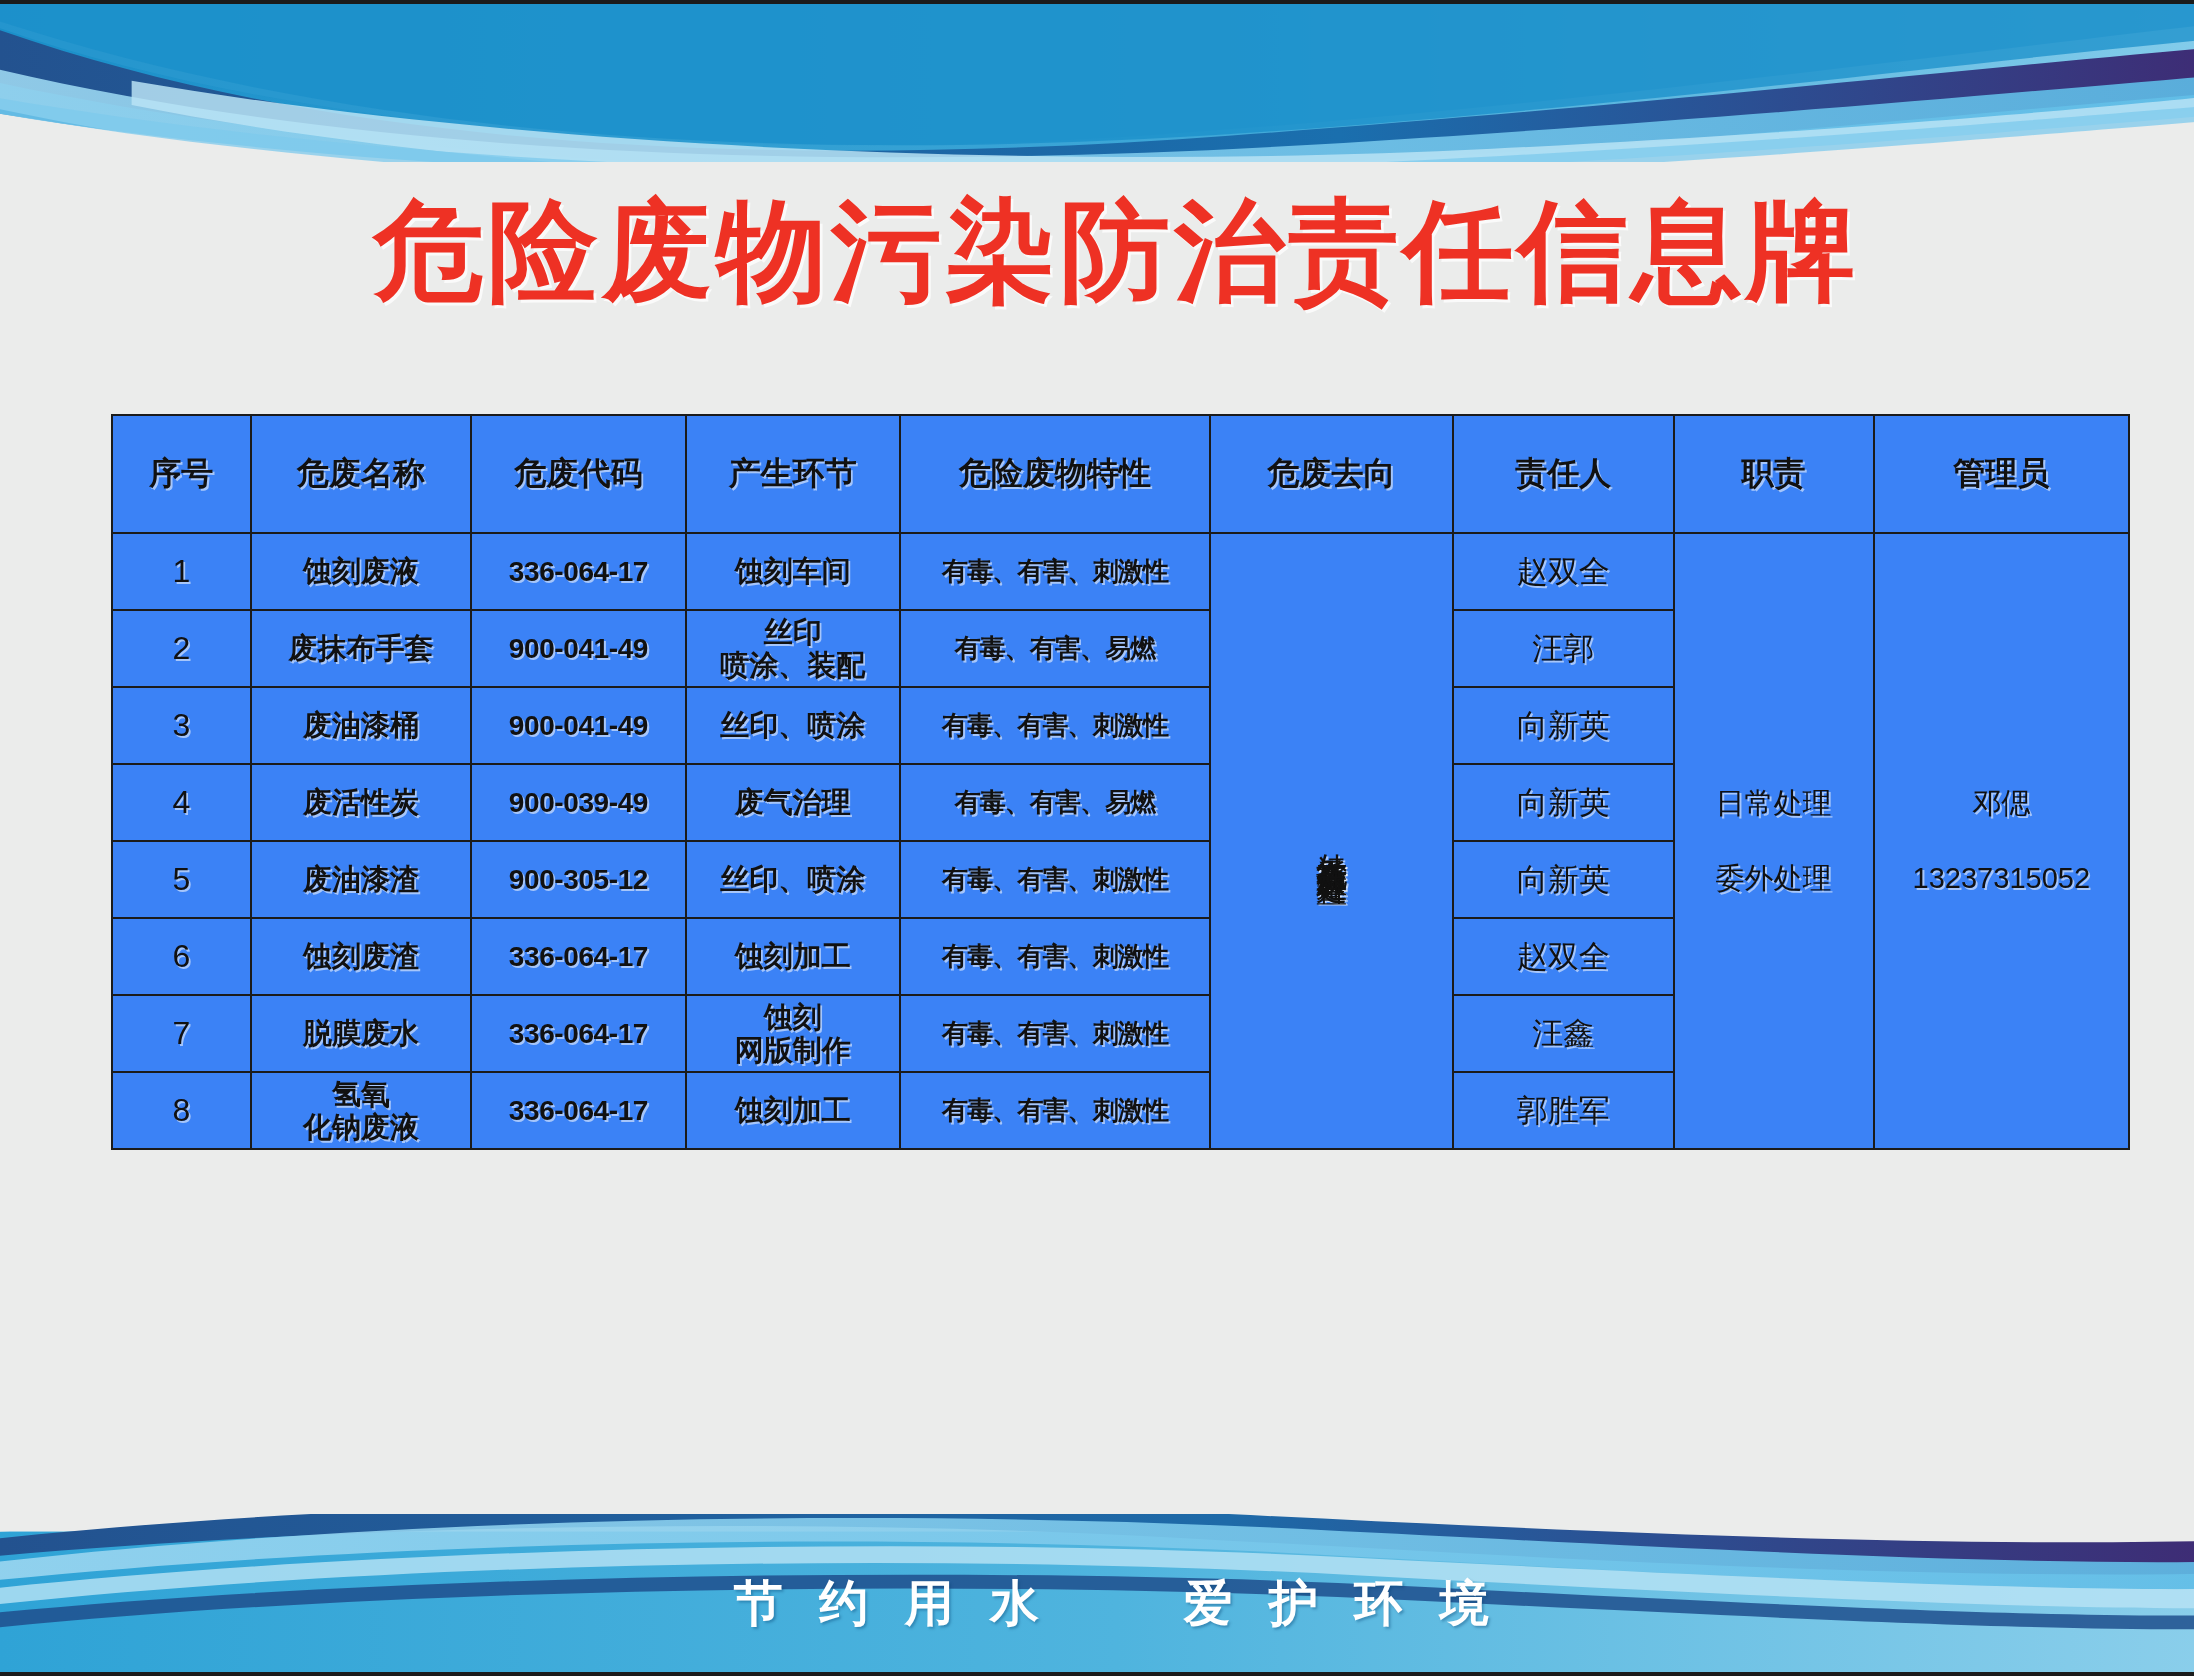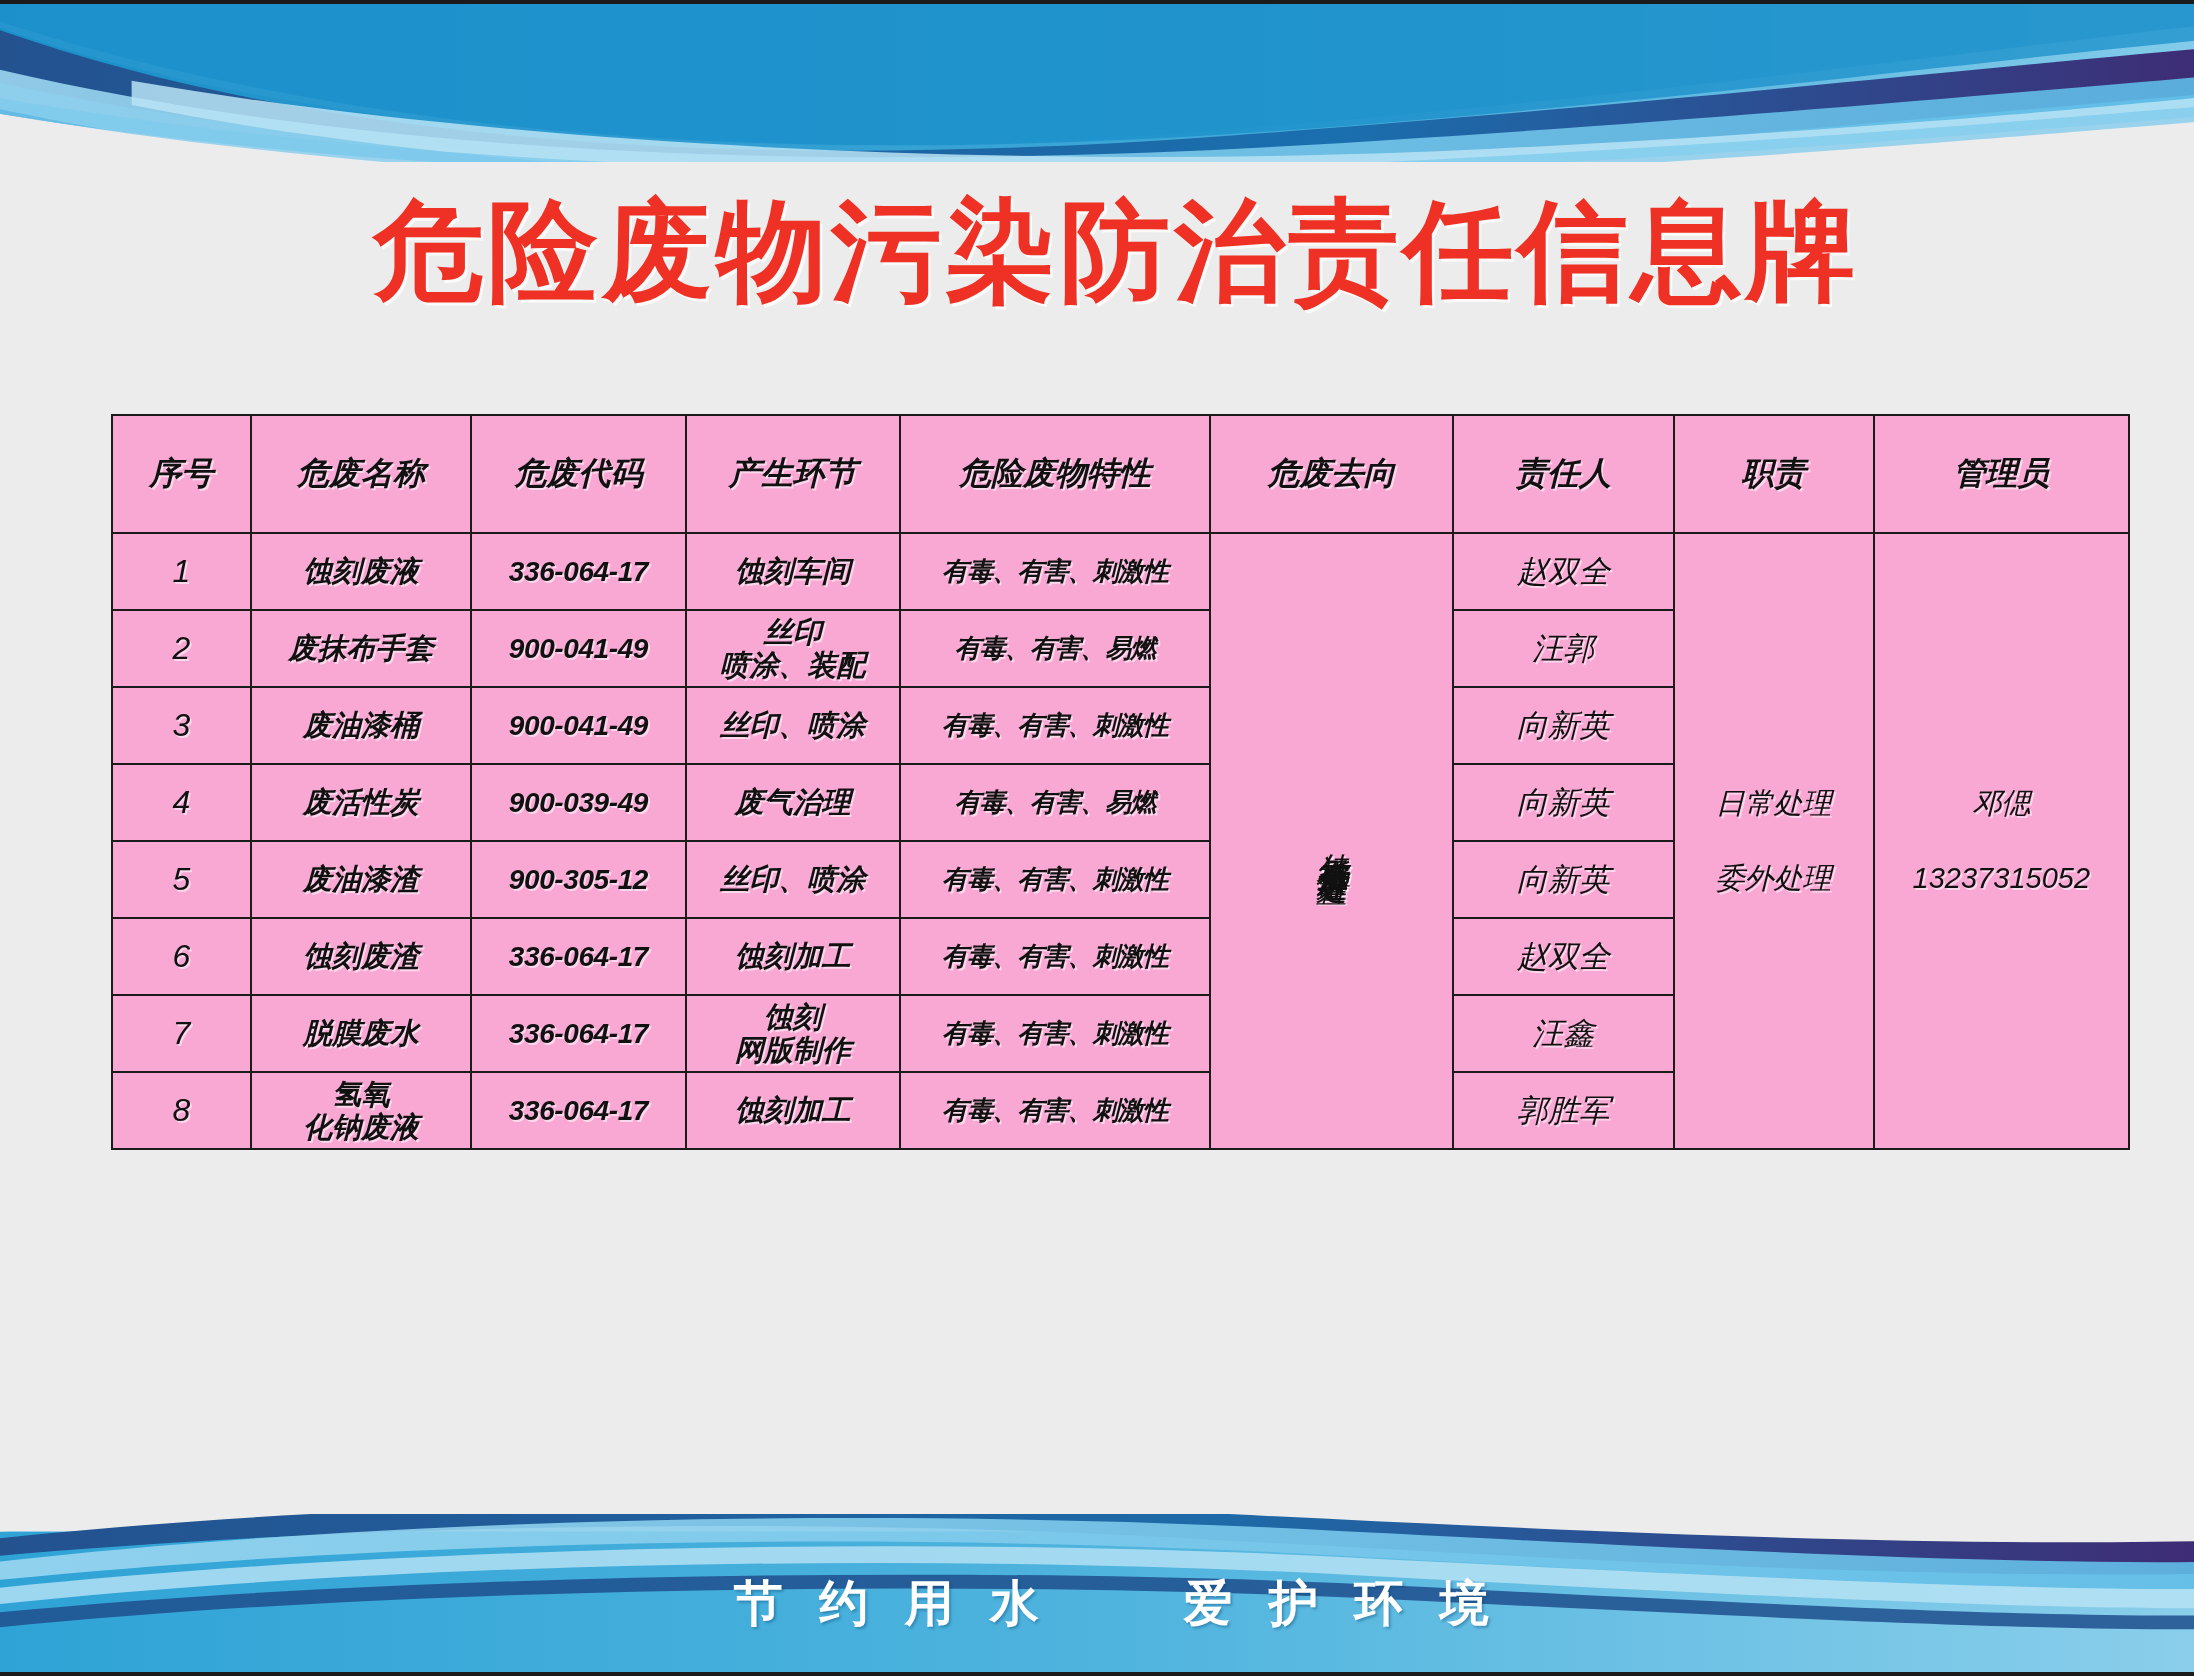--- a/index.html
+++ b/index.html
@@ -41,22 +41,21 @@
   
   #table-wrap {
     position:absolute;
     left:111px; top:410px;
     width:2019px;
   }
   table {
     width:100%;
     border-collapse:collapse;
     table-layout:fixed;
-    background:#f9a8d4;
-    font-style:italic;
+    background:#3b82f6;
   }
   table, th, td { border:2.2px solid #1b1b1b; }
   th, td {
     text-align:center;
     vertical-align:middle;
     color:#111;
     text-shadow: 1.8px 1.8px 0 rgba(255,255,255,.55);
     padding:1.8px 0.9px;
   }
   thead th {

